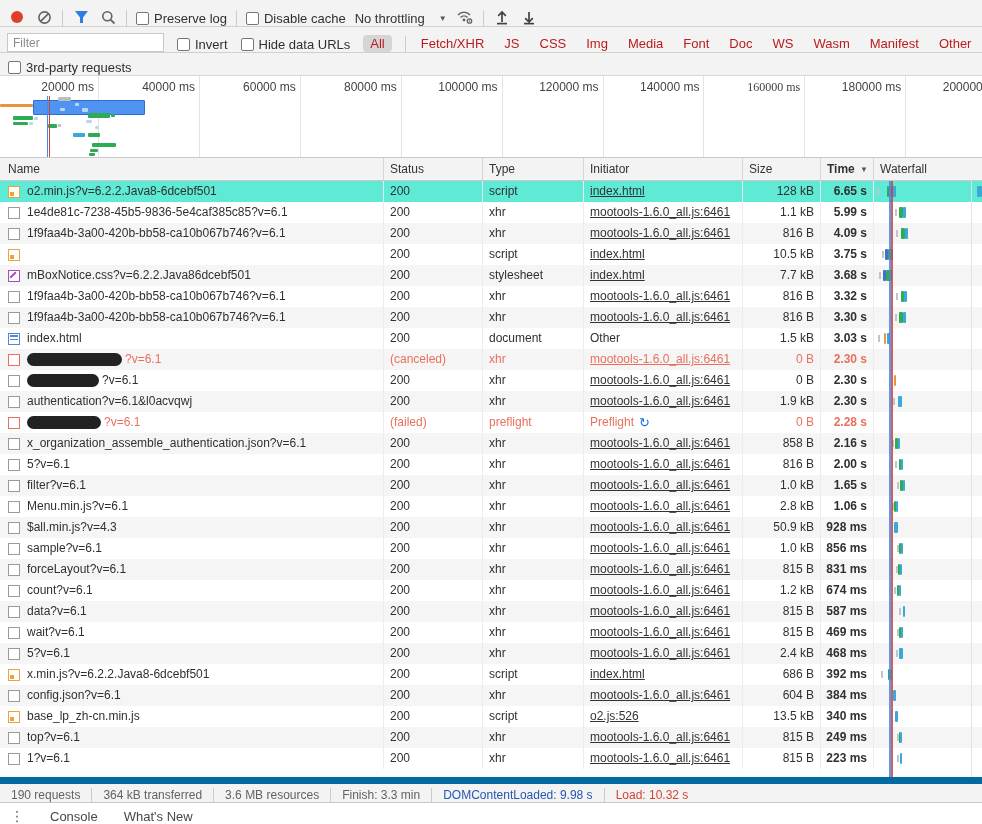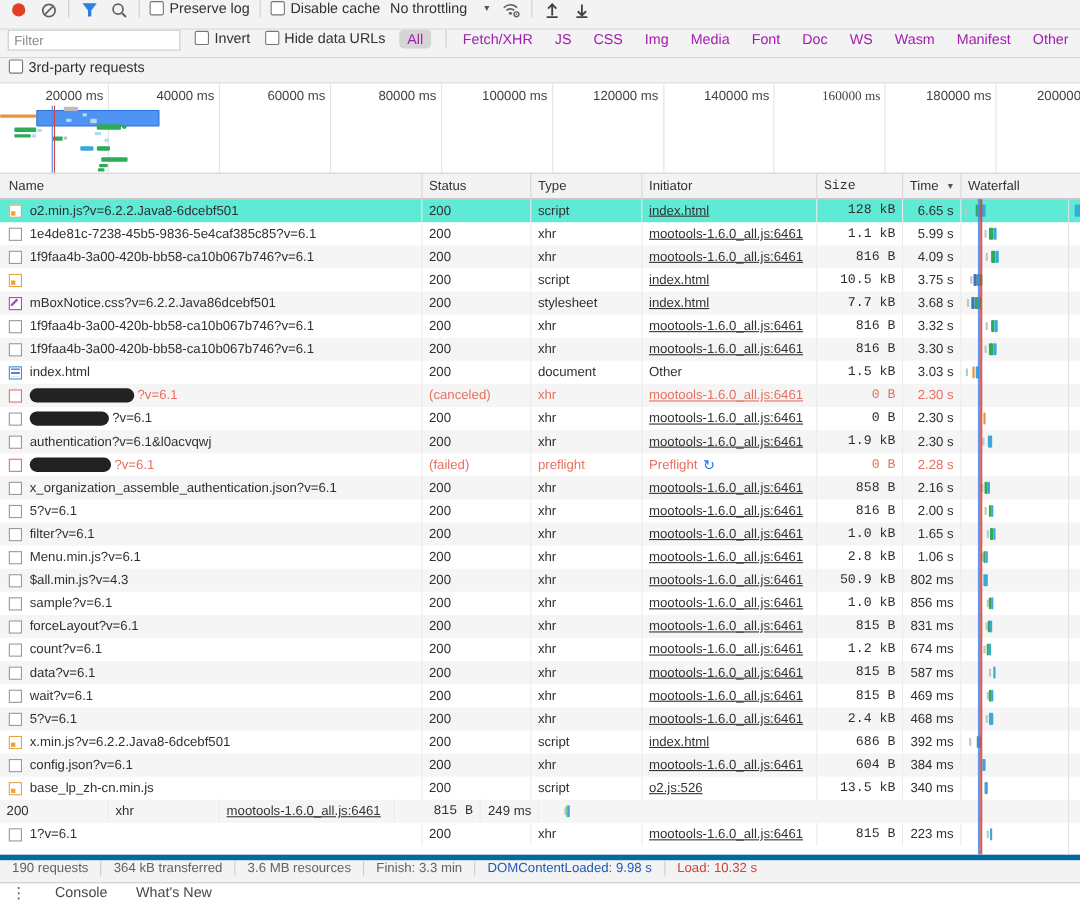--- a/index.html
+++ b/index.html
@@ -2,35 +2,35 @@
 <html><head>
 <meta charset="utf-8">
 <style>
   * { box-sizing: border-box; margin: 0; padding: 0; }
   html,body { width: 982px; height: 824px; }
   body {
     font-family: "Liberation Sans", sans-serif;
     font-size: 12px; color: #303030; background: #fff;
     position: relative; overflow: hidden;
   }
-  .bar { position: absolute; left: 0; width: 982px; display: flex; align-items: flex-start; }
+  .bar { position: absolute; left: 0; width: 982px; display: flex; align-items: flex-end; }
   
   #toolbar { top: 0; height: 27px; background: #f3f3f3; border-bottom: 1px solid #d0d0d0; padding-left: 8px; gap: 9px; font-size: 13px; }
   .tb-icon { width: 18px; height: 18px; display: flex; align-items: center; justify-content: center; flex: 0 0 auto; cursor: pointer; }
   .rec-dot { width: 12px; height: 12px; border-radius: 50%; background: #e04027; }
   .vdiv { width: 1px; height: 16px; background: #ccc; flex: 0 0 auto; }
   .cb { width: 13px; height: 13px; border: 1px solid #767676; border-radius: 2px; background: #fff; display: inline-block; flex: 0 0 auto; }
   .cb-group { display: flex; align-items: center; gap: 5px; cursor: pointer; white-space: nowrap; }
   .dd { display: flex; align-items: center; gap: 14px; cursor: pointer; white-space: nowrap; color: #333; }
   .caret { font-size: 8px; color: #555; }
   
   #filterbar { top: 27px; height: 26px; background: #f3f3f3; border-bottom: 1px solid #d0d0d0; padding-left: 7px; gap: 13px; font-size: 13px; overflow: hidden; }
   #filter-input { width: 157px; height: 19px; border: 1px solid #c8c8c8; background: #fff; font-family: "Liberation Sans", sans-serif; font-size: 12px; padding: 0 5px; color: #333; }
   #filter-input::placeholder { color: #8a8a8a; }
-  .chip { color: #a21caf; cursor: pointer; white-space: nowrap; padding: 1px 2px; }
+  .chip { color: #b91c1c; cursor: pointer; white-space: nowrap; padding: 1px 2px; }
   .chip.selected { background: #d5d5d5; border-radius: 4px; padding: 1px 7px; }
   #type-chips { display: flex; align-items: center; gap: 16px; }
   
   #thirdparty { top: 53px; height: 23px; background: #f3f3f3; border-bottom: 1px solid #d8d8d8; padding-left: 8px; gap: 6px; font-size: 13px; }
   
   #overview { top: 76px; height: 82px; background: #fff; border-bottom: 1px solid #c9c9c9; overflow: hidden; }
   .gridline { position: absolute; top: 0; bottom: 0; width: 1px; background: #e3e3e3; }
   .tick-label { position: absolute; top: 4px; font-size: 12px; color: #424242; white-space: nowrap; }
   .ovbar { position: absolute; border-radius: 1px; }
   .ovline { position: absolute; top: 20px; bottom: 0; width: 1px; }
@@ -40,42 +40,42 @@
   #rows { position: absolute; top: 181px; left: 0; width: 982px; height: 596px; overflow: hidden; }
   .row { display: flex; height: 21px; line-height: 21px; width: 982px; cursor: pointer; }
   .row.odd { background: #f5f5f5; }
   .row.hover { background: #5eead4; }
   .cell { flex: 0 0 auto; height: 21px; padding-left: 6px; border-right: 1px solid #ececec; white-space: nowrap; overflow: hidden; display: flex; align-items: center; }
   .cell.num { justify-content: flex-end; padding-right: 6px; padding-left: 0; }
   .c-name { width: 384px; gap: 7px; padding-left: 8px; }
   .c-status { width: 99px; }
   .c-type { width: 101px; }
   .c-init { width: 159px; }
-  .c-size { width: 78px; font-family: Liberation Mono, monospace; }
-  .c-time { width: 53px; }
+  .c-size { width: 78px; }
+  .c-time { width: 53px; font-weight: bold; }
   .c-wf { width: 108px; border-right: none; position: relative; padding: 0; }
   .err { color: #e8705f; }
   .link { color: #333; text-decoration: underline; }
   .link.err { color: #e8705f; }
   .ic { width: 12px; height: 12px; border: 1.5px solid #9a9a9a; display: inline-block; flex: 0 0 auto; position: relative; background: #fff; }
   .ic.js  { border-color: #eda33b; }
   .ic.js::after  { content: ""; position: absolute; left: 1px; bottom: 1px; width: 4px; height: 4px; background: #eda33b; }
   .ic.css { border-color: #a64dbb; }
   .ic.css::after { content: ""; position: absolute; left: 0px; top: 3px; width: 8px; height: 2px; background: #a64dbb; transform: rotate(-45deg); }
   .ic.doc { border-color: #5286d8; }
   .ic.doc::after { content: ""; position: absolute; left: 1px; right: 1px; top: 1px; height: 7px;
                    background: repeating-linear-gradient(#5286d8 0 1.5px, transparent 1.5px 3.5px); }
   .ic.errb { border-color: #e8705f; }
   .redact { display: inline-block; height: 13px; background: #222; border-radius: 7px; flex: 0 0 auto; }
   .wf-tick { position: absolute; top: 7px; width: 2px; height: 7px; background: #c4c4c4; }
   .wf-seg  { position: absolute; top: 5px; height: 11px; border-radius: 1px; }
   .vline { position: absolute; top: 0; bottom: 0; width: 2px; }
   .pf-icon { color: #1a73e8; font-size: 13px; margin-left: 5px; }
   
-  #summary { top: 777px; height: 25px; background: #f3f3f3; border-top: 5px solid #0369a1; font-size: 12px; color: #5f6368; }
+  #summary { top: 777px; height: 25px; background: #f3f3f3; border-top: 7px solid #0369a1; font-size: 12px; color: #5f6368; }
   .sum-item { padding: 0 11px; border-right: 1px solid #ccc; white-space: nowrap; }
   .sum-item:last-child { border-right: none; }
   .sum-blue { color: #2458b3; }
   .sum-red { color: #d04437; }
   #drawer { top: 802px; height: 22px; background: #fff; border-top: 1px solid #c9c9c9; gap: 26px; padding-left: 10px; font-size: 13px; color: #474747; }
   .kebab { color: #5f6368; font-size: 14px; letter-spacing: 0; cursor: pointer; }
   .drawer-tab { cursor: pointer; }
   svg { display: block; }
 </style>
 </head>
@@ -524,21 +524,21 @@
       <span class="cell c-name">
         <span class="ic "></span>
         <span>$all.min.js?v=4.3</span>
       </span>
       <span class="cell c-status">200</span>
       <span class="cell c-type">xhr</span>
       <span class="cell c-init">
         <span class="link">mootools-1.6.0_all.js:6461</span>
       </span>
       <span class="cell num c-size">50.9 kB</span>
-      <span class="cell num c-time">802 ms</span>
+      <span class="cell num c-time">928 ms</span>
       <span class="cell c-wf">
         <span class="wf-seg" style="left: 20px; width: 4px; background: rgb(57, 169, 219);"></span>
       </span>
     </div>
     <div class="row">
       <span class="cell c-name">
         <span class="ic "></span>
         <span>sample?v=6.1</span>
       </span>
       <span class="cell c-status">200</span>
@@ -686,20 +686,24 @@
       <span class="cell c-init">
         <span class="link">o2.js:526</span>
       </span>
       <span class="cell num c-size">13.5 kB</span>
       <span class="cell num c-time">340 ms</span>
       <span class="cell c-wf">
         <span class="wf-seg" style="left: 21px; width: 3px; background: rgb(57, 169, 219);"></span>
       </span>
     </div>
     <div class="row odd">
+      <span class="cell c-name">
+        <span class="ic "></span>
+        <span>top?v=6.1</span>
+      </span>
       <span class="cell c-status">200</span>
       <span class="cell c-type">xhr</span>
       <span class="cell c-init">
         <span class="link">mootools-1.6.0_all.js:6461</span>
       </span>
       <span class="cell num c-size">815 B</span>
       <span class="cell num c-time">249 ms</span>
       <span class="cell c-wf">
         <span class="wf-tick" style="left: 23px;"></span>
         <span class="wf-seg" style="left: 25px; width: 1px; background: rgb(46, 171, 87);"></span>

